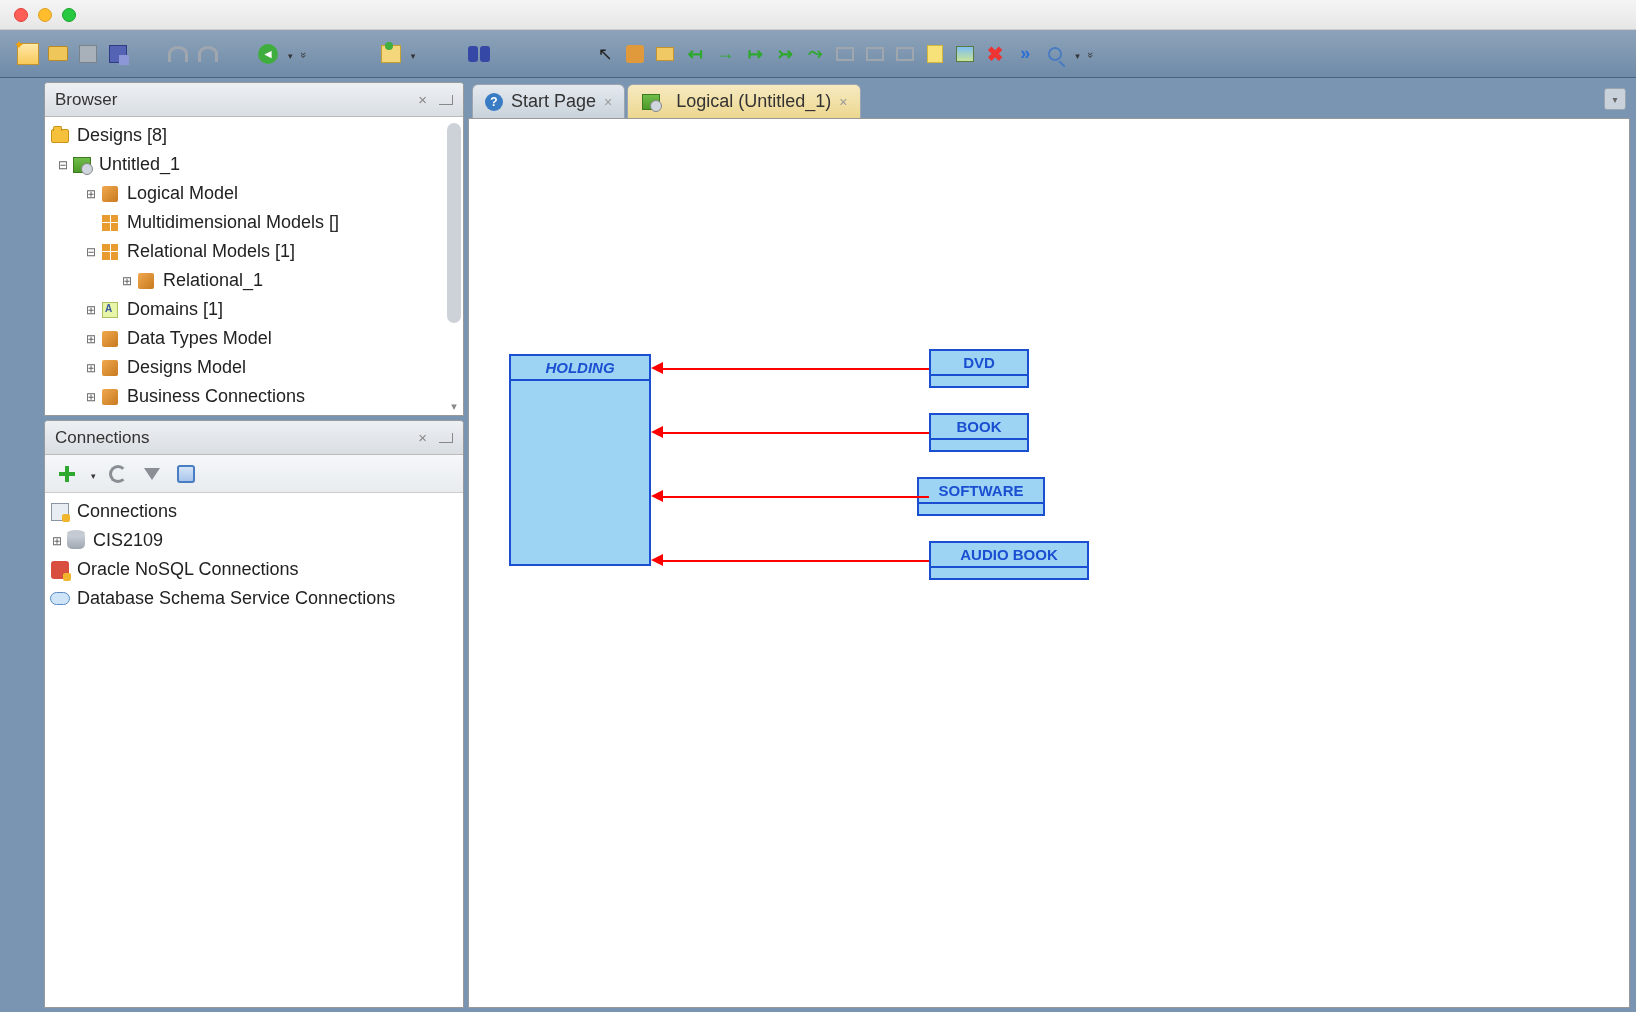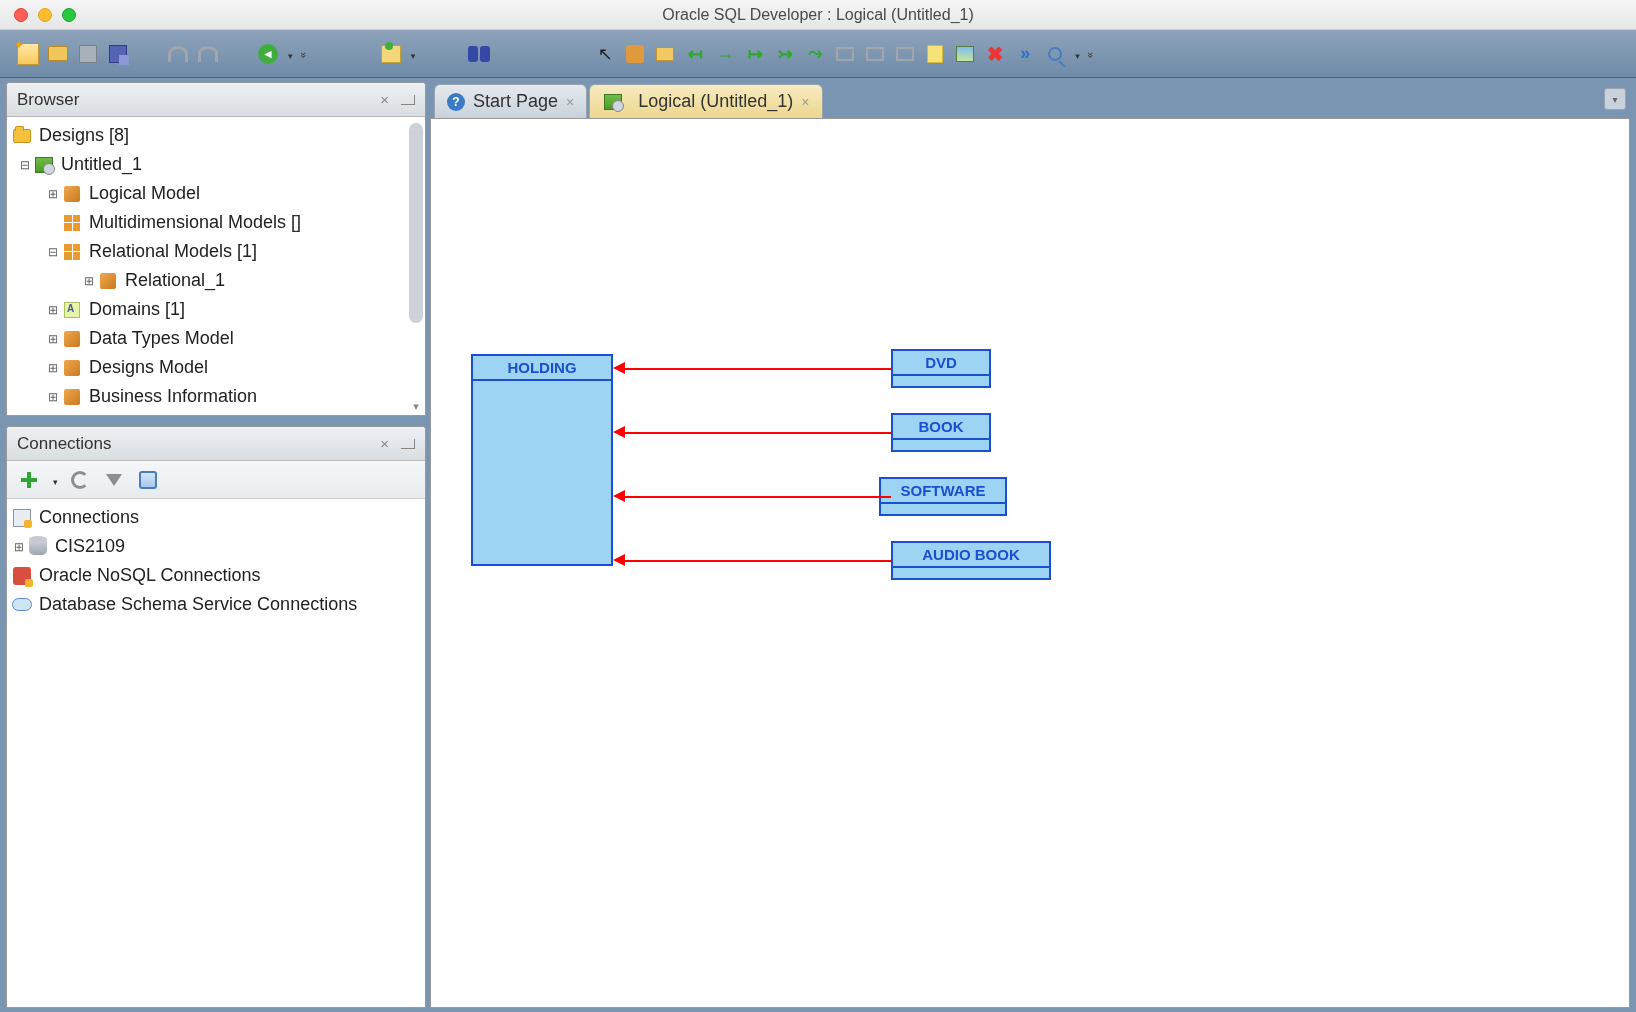--- a/index.html
+++ b/index.html
@@ -17,21 +17,21 @@
   
   .toolbar { height:48px; background:linear-gradient(#8ea3ba,#6f8ba8); display:flex; align-items:center; padding:0 16px; gap:6px; border-bottom:1px solid #4b6380; }
   .tb-group{display:flex;align-items:center;gap:6px;}
   .tb-sep{width:24px;}
   .tb-btn{width:24px;height:24px;display:flex;align-items:center;justify-content:center;cursor:pointer;}
   .tb-arrow::after{content:"▾";font-size:9px;color:#333;margin-left:2px;}
   .tb-chev::after{content:"»";font-size:11px;color:#333;margin-left:2px;transform:rotate(90deg);display:inline-block;}
 
   
   .main { display:flex; height:calc(100% - 78px); background:#7a95b2; }
-  .left-col { width:428px; display:flex; flex-direction:column; gap:10px; padding:4px 2px 4px 6px; }
+  .left-col { width:428px; display:flex; flex-direction:column; gap:4px; padding:4px 2px 4px 6px;margin-left:38px; }
   .right-col { flex:1; display:flex; flex-direction:column; padding:4px 6px 4px 2px; }
 
   
   .panel { background:#fff; border:1px solid #999; border-radius:4px 4px 0 0; display:flex; flex-direction:column; overflow:hidden; }
   .panel-head { display:flex; align-items:center; justify-content:space-between; padding:4px 10px; background:linear-gradient(#edf0f3,#d9dee3); border-bottom:1px solid #bbb; height:34px;}
   .panel-title { font-size:17px; color:#333; }
   .panel-head .ctl { display:flex; align-items:center; gap:12px; color:#888; font-size:15px;}
   .panel-body { flex:1; overflow:auto; position:relative; }
 
   .browser-panel { height:334px; }
@@ -123,21 +123,20 @@
 </style>
 </head>
 <body>
 
 <div class="titlebar">
   <div class="traffic">
     <span class="t-red"></span>
     <span class="t-yel"></span>
     <span class="t-grn"></span>
   </div>
-  <div class="title">Oracle SQL Developer : Logical (Untitled_1)</div>
 </div>
 
 <div class="toolbar">
   <div class="tb-group">
     <div class="tb-btn">
         <span class="ico i-new"></span>
       </div>
     <div class="tb-btn">
         <span class="ico i-open"></span>
       </div>
@@ -326,21 +325,21 @@
                 <span class="cube"></span>
               </span>
             <span>Designs Model</span>
           </div>
           <div class="tree-row">
             <span class="spacer" style="width:34px"></span>
               <span class="tw">⊞</span>
             <span class="ticon">
                 <span class="cube"></span>
               </span>
-            <span>Business Information</span>
+            <span>Business Connections</span>
           </div>
           <div class="tree-row">
             <span class="spacer" style="width:50px"></span>
 
           </div>
         </div>
         <div class="scroll-arr" style="top:2px">▴</div>
         <div class="scroll-thumb"></div>
         <div class="scroll-arr" style="bottom:2px">▾</div>
       </div>
@@ -413,21 +412,21 @@
             <span class="designico"></span>
           </span>
         <span>Logical (Untitled_1)</span>
         <span class="x">×</span>
       </div>
       <div class="tabbar-end">▾</div>
     </div>
 
     <div class="canvas">
 
-      <div class="entity" style="left:40px;top:235px;width:142px;height:212px;">
+      <div class="entity" style="left:40px;top:235px;width:142px;height:212px;font-style:italic;">
         <div class="ehdr">HOLDING</div>
       </div>
 
       <div class="entity small" style="left:460px;top:230px;width:100px;">
         <div class="ehdr">DVD</div>
           <div class="ebody"></div>
       </div>
       <div class="entity small" style="left:460px;top:294px;width:100px;">
         <div class="ehdr">BOOK</div>
           <div class="ebody"></div>

